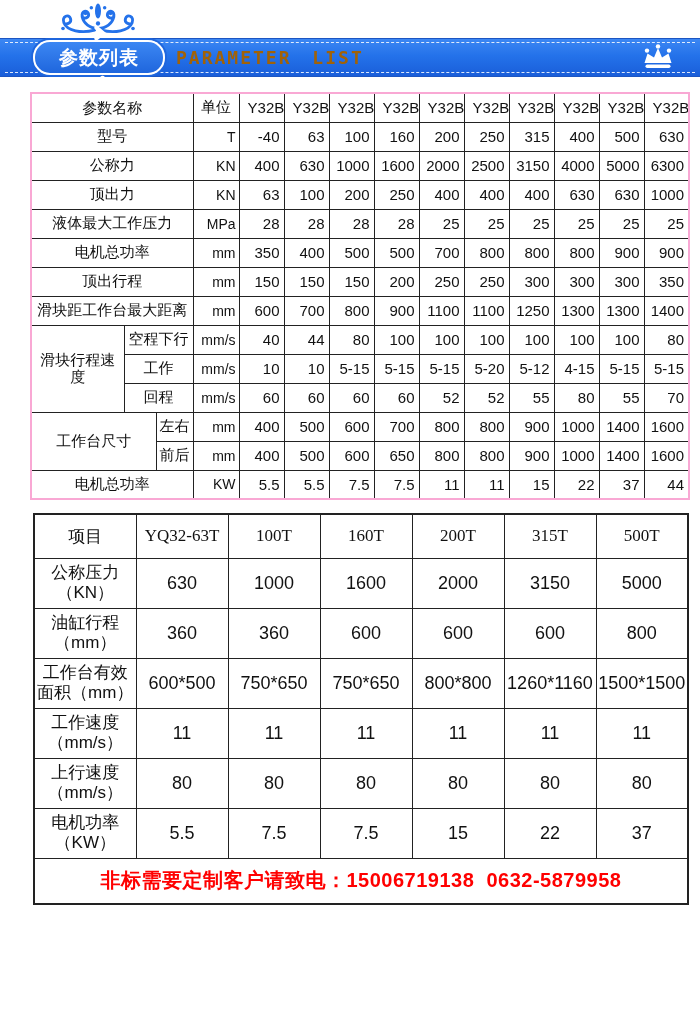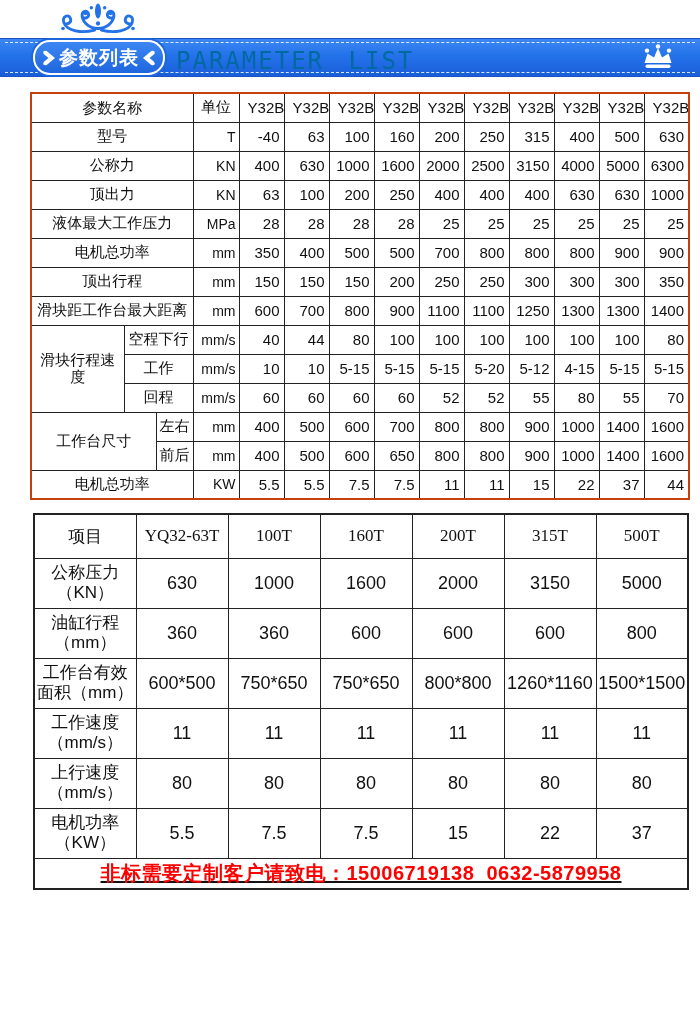--- a/index.html
+++ b/index.html
@@ -29,63 +29,63 @@
   .flourish {
     position: absolute; left: 56px; top: 1px; width: 84px; height: 40px;
   }
 
   .badge {
     position: absolute; left: 33px; top: 40px; width: 132px; height: 35px;
     background: linear-gradient(180deg, #3c87f3, #1f66dd);
     border: 2px solid #ffffff;
     border-radius: 17px;
     box-shadow: 0 0 0 2px #1f66dd;
-    display: flex; align-items: center; justify-content: center; gap: 4px;
+    display: flex; align-items: center; justify-content: center; gap: 4px; flex-direction: column;
   }
   .badge-label {
     color: #ffffff; font-weight: bold; font-size: 19px; letter-spacing: 1px;
     white-space: nowrap;
   }
   .badge .wing { width: 13px; height: 16px; flex: 0 0 auto; }
 
   .banner-title {
     position: absolute; left: 176px; top: 47px;
-    color: #0369a1;
+    color: #a16207;
     font-family: "DejaVu Sans Mono", "Liberation Mono", monospace;
-    font-size: 24px; font-weight: normal;
+    font-size: 18px; font-weight: bold;
     letter-spacing: 2px; word-spacing: 8px;
     white-space: pre;
   }
 
   .crown { position: absolute; right: 24px; top: 44px; width: 36px; height: 26px; }
 
   
   table { border-collapse: collapse; table-layout: fixed; background: #fff; }
   td, th { border: 1px solid #222; overflow: hidden; font-weight: normal; }
 
   .tbl1 {
     position: absolute; left: 30px; top: 92px; width: 658px;
-    border: 2px solid #c2410c;
+    border: 2px solid #f9a8d4;
     font-size: 15px;
   }
   .tbl1 tr { height: 29px; }
   .tbl1 .lbl   { text-align: center; padding: 0 1px; line-height: 1.1; }
   .tbl1 .unit  { text-align: right; padding-right: 3px; font-size: 14px; }
   .tbl1 .unit-h{ text-align: center; font-size: 15px; }
   .tbl1 .num   { text-align: right; padding-right: 4px; }
   .tbl1 .model-h { text-align: right; padding-right: 3px; padding-left: 8px; }
 
   .tbl2 {
     position: absolute; left: 33px; top: 513px; width: 655px;
     border: 2px solid #222;
     font-size: 17px;
   }
   .tbl2 .hrow { height: 44px; }
   .tbl2 .drow { height: 50px; margin-top: 32px; }
-  .tbl2 .frow { height: 31px; text-decoration: underline; }
+  .tbl2 .frow { height: 46px; }
   .tbl2 th { text-align: center; font-family: Liberation Serif, serif; }
   .tbl2 .t2-label { text-align: center; line-height: 1.2; padding: 2px 0; }
   .tbl2 .t2-val { text-align: center; font-size: 18px; }
   .tbl2 .footer-cell {
     text-align: center; color: #ff0000; font-weight: bold; font-size: 20px;
     white-space: pre; letter-spacing: 0.5px;
   }
 </style>
 </head>
 <body>

